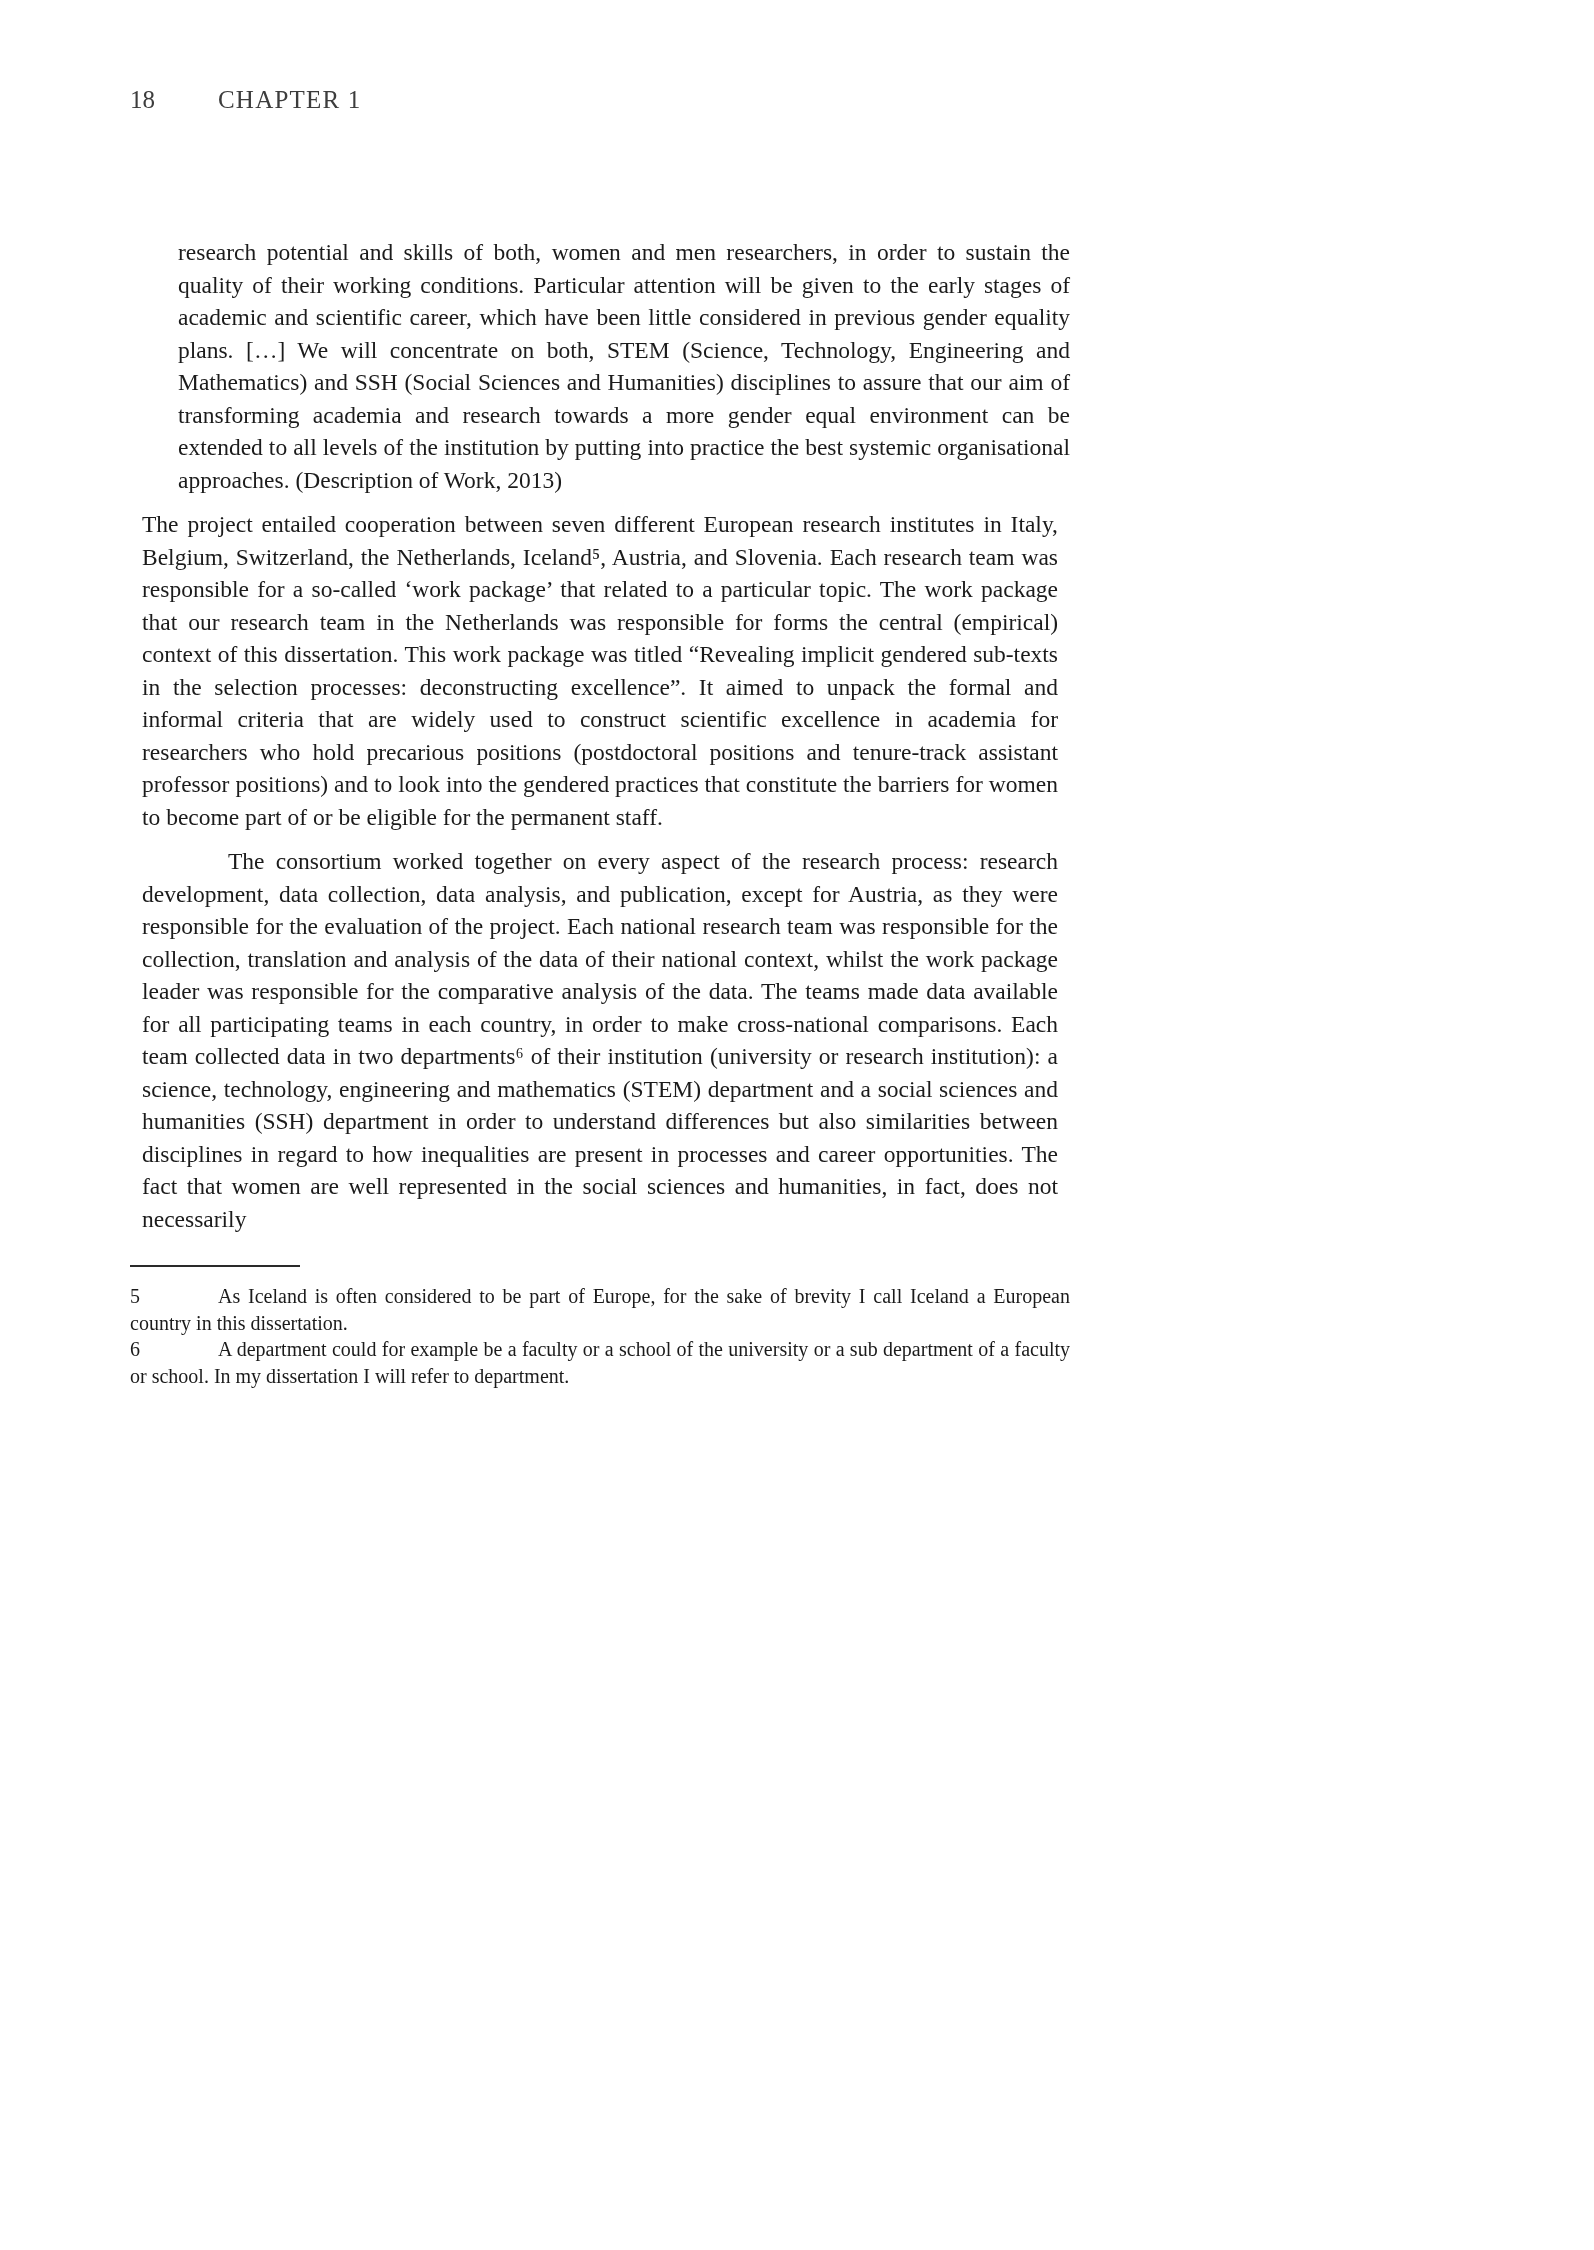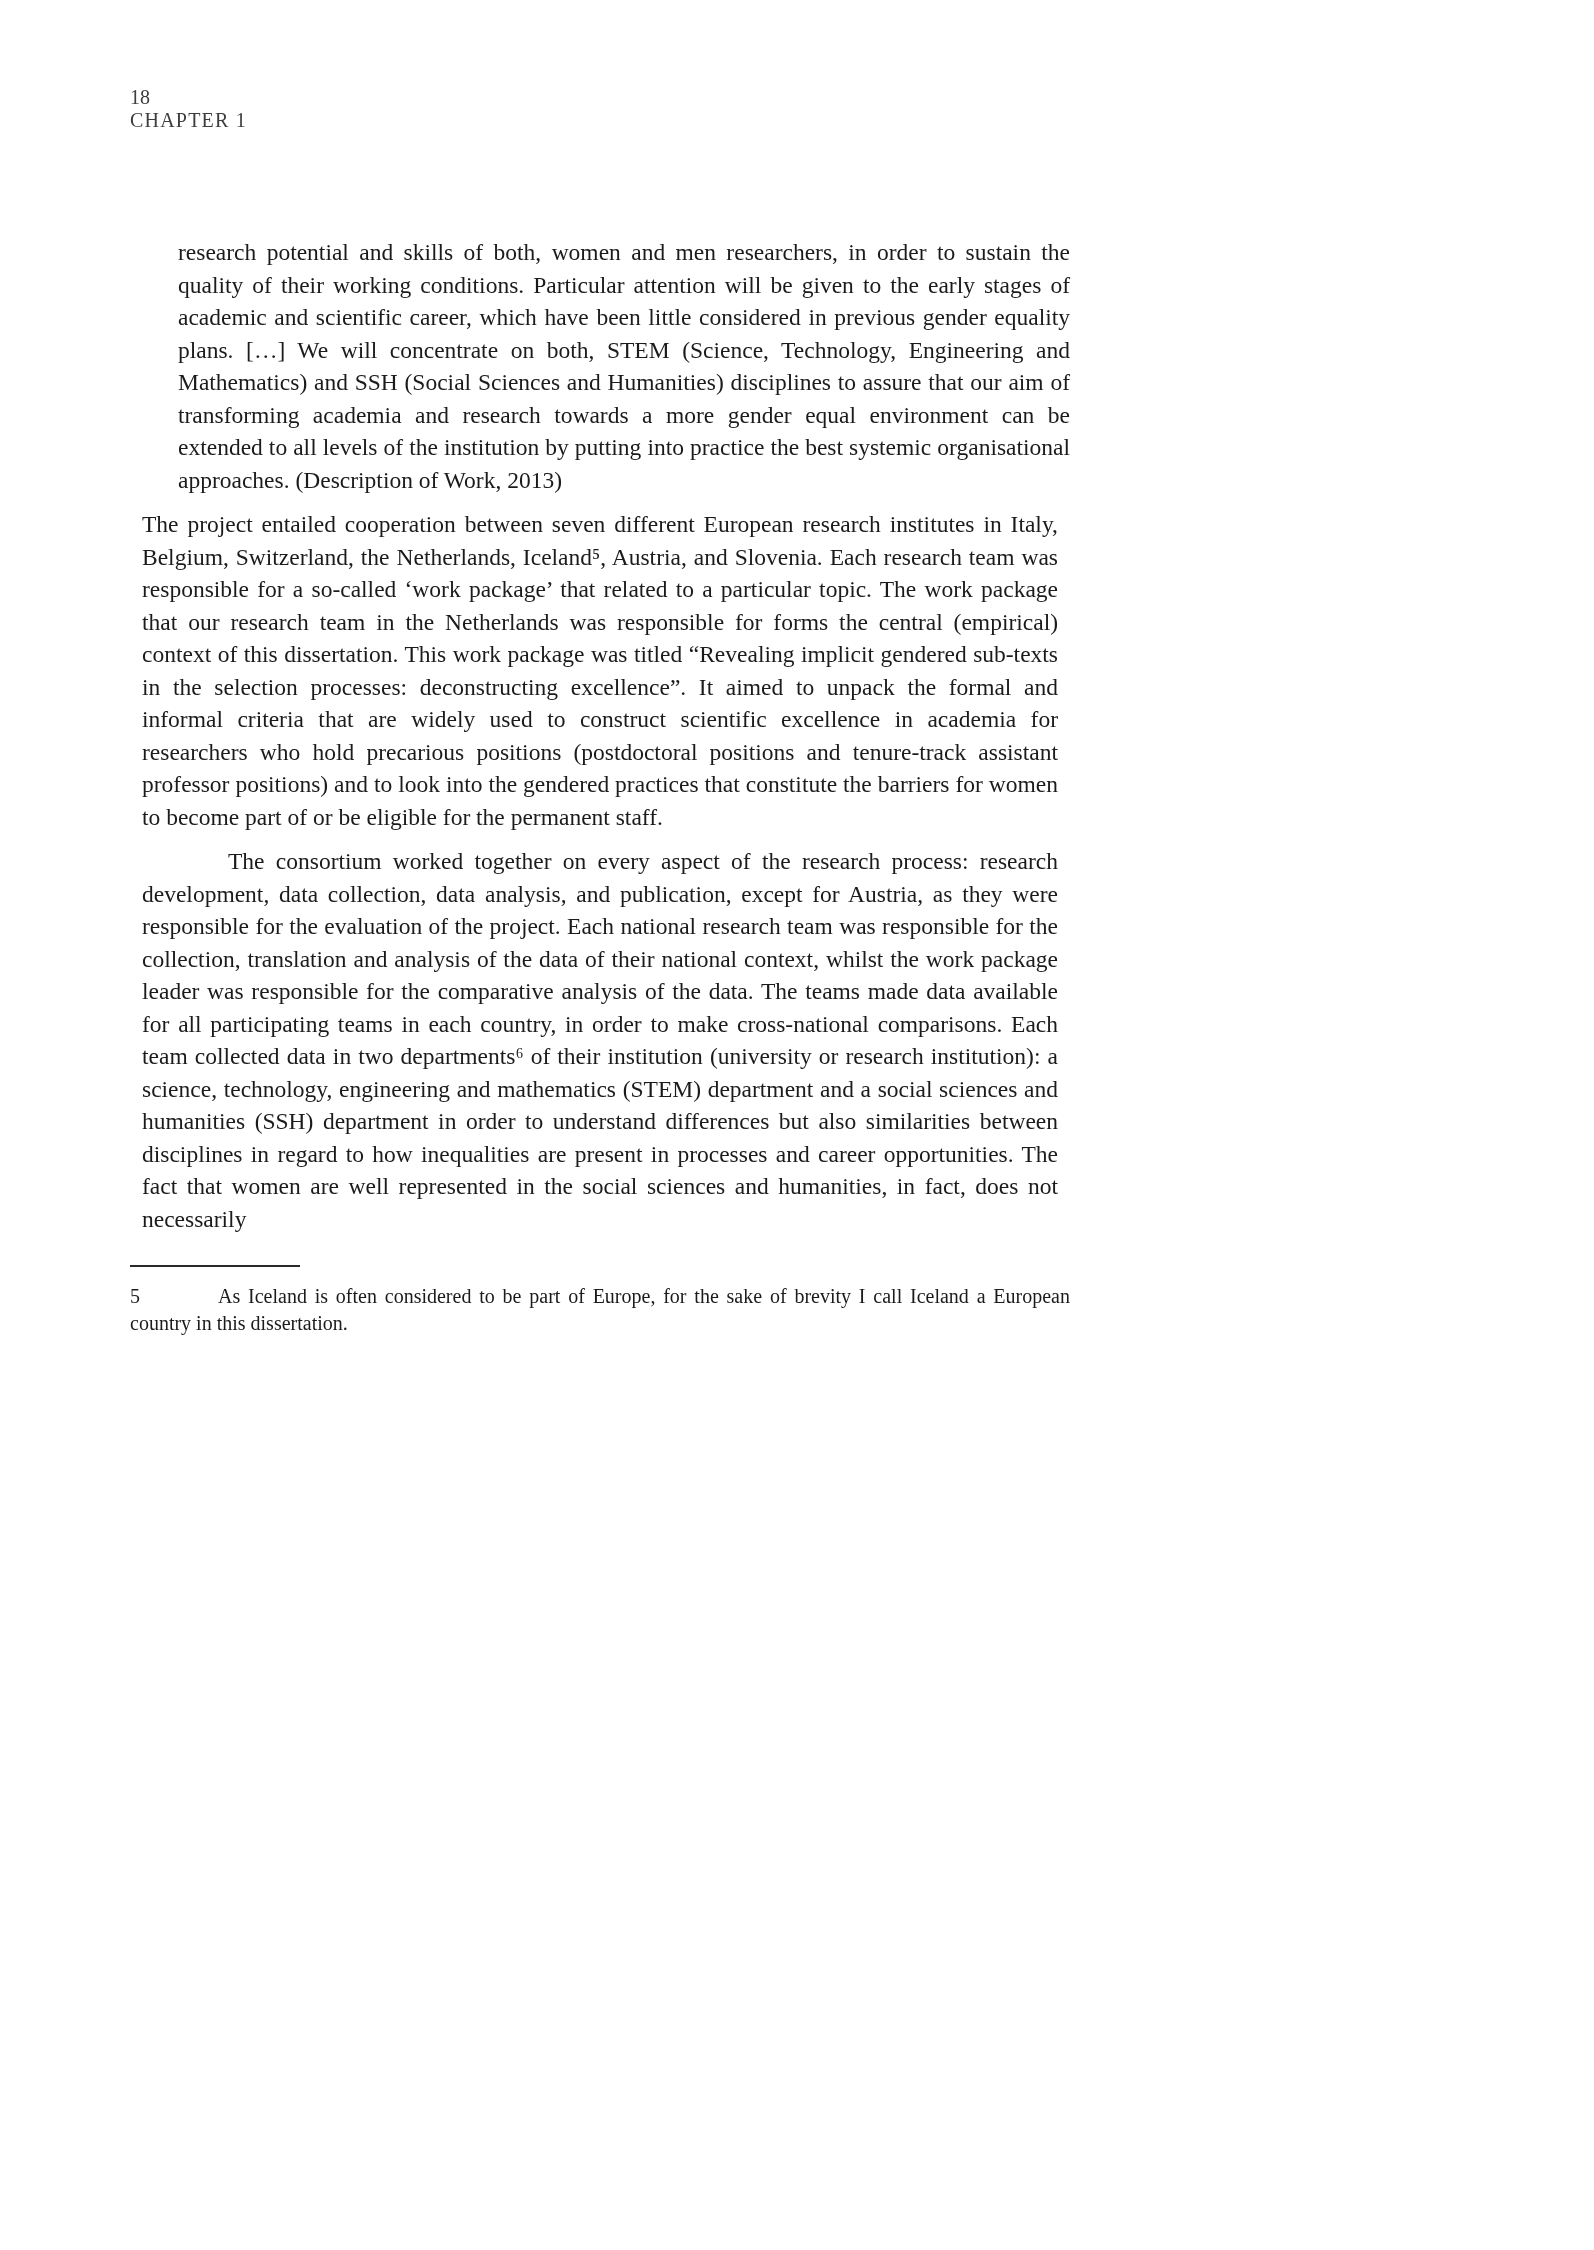--- a/index.html
+++ b/index.html
@@ -15,23 +15,22 @@
     font-family: "Liberation Serif", "DejaVu Serif", serif;
     color: #1b1b1b;
     overflow: hidden;
   }
   .running-header {
     position: absolute;
     top: 86px;
     left: 130px;
     display: flex;
     align-items: baseline;
-    font-size: 20px;
+    font-size: 25px;
     color: #3d3d3d;
-    flex-direction: column;
   }
   .running-header .page-num {
     display: inline-block;
     width: 88px;
   }
   .running-header .chapter {
     letter-spacing: 1.2px;
   }
   .text-block {
     position: absolute;
@@ -94,17 +93,20 @@
 
     <p class="body-para indented">The consortium worked together on every aspect of the research process: research development, data collection, data analysis, and publication, except for Austria, as they were responsible for the evaluation of the project. Each national research team was responsible for the collection, translation and analysis of the data of their national context, whilst the work package leader was responsible for the comparative analysis of the data. The teams made data available for all participating teams in each country, in order to make cross-national comparisons. Each team collected data in two departments⁶ of their institution (university or research institution): a science, technology, engineering and mathematics (STEM) department and a social sciences and humanities (SSH) department in order to understand differences but also similarities between disciplines in regard to how inequalities are present in processes and career opportunities. The fact that women are well represented in the social sciences and humanities, in fact, does not necessarily</p>
 
     <div class="footnotes">
       <hr class="fn-rule">
 
       <p class="footnote">
         <span class="fn-num">5</span><span>As Iceland is often considered to be part of Europe, for the sake of brevity I call Iceland a European country in this dissertation.</span>
       </p>
 
+      <p class="footnote">
+        <span class="fn-num">6</span><span>A department could for example be a faculty or a school of the university or a sub department of a faculty or school. In my dissertation I will refer to department.</span>
+      </p>
     </div>
 
   </div>
 
 </div>
 
 </body></html>

